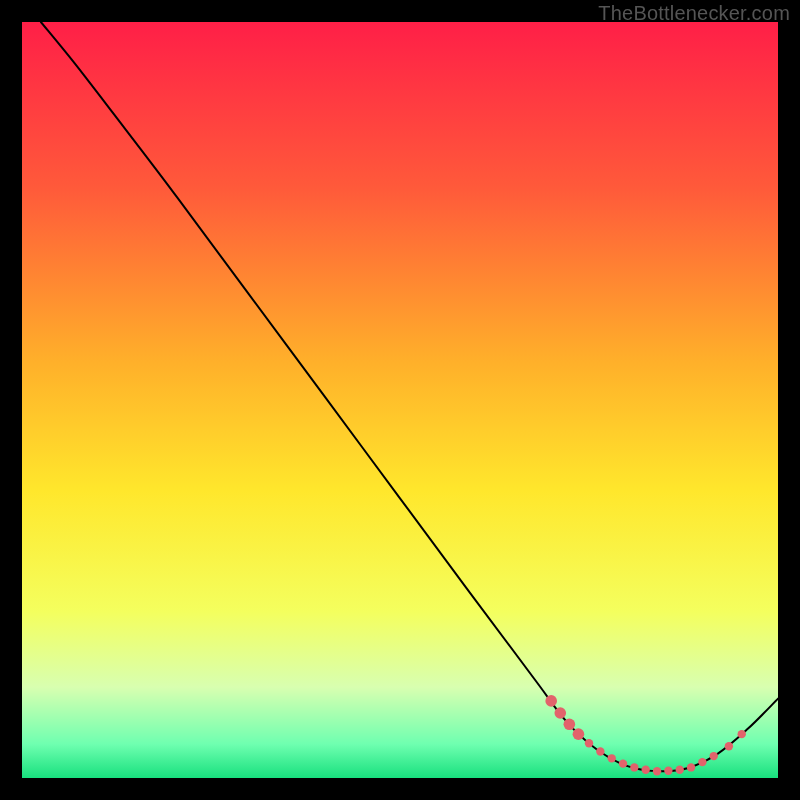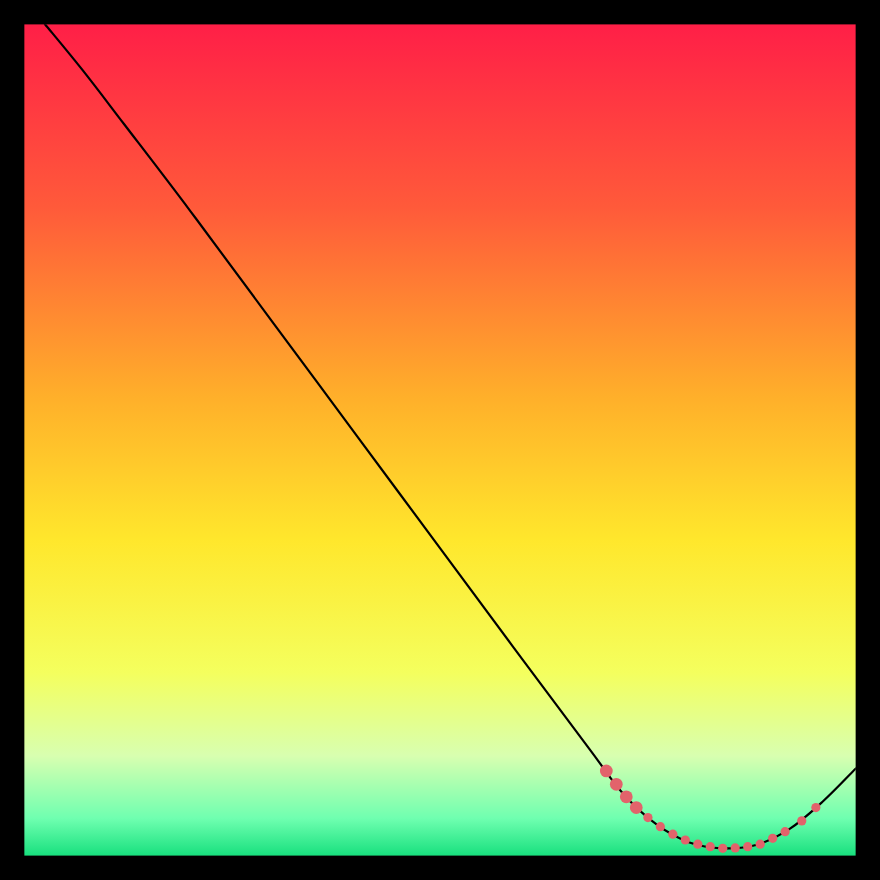--- a/index.html
+++ b/index.html
@@ -26,20 +26,21 @@
     top: 22px;
     width: 756px;   
     height: 756px;
   }
   .panel svg { display: block; }
 </style>
 </head>
 <body>
 
 <div class="stage">
+  <div class="attribution">TheBottlenecker.com</div>
 
   <div class="panel">
     <svg id="plot-svg" width="756" height="756" viewBox="0 0 756 756">
       <defs>
         <linearGradient id="bg-grad" x1="0" y1="0" x2="0" y2="1">
             <stop offset="0%" stop-color="#ff1f47"></stop>
             <stop offset="22%" stop-color="#ff5a3a"></stop>
             <stop offset="45%" stop-color="#ffb02a"></stop>
             <stop offset="62%" stop-color="#ffe72c"></stop>
             <stop offset="78%" stop-color="#f4ff5e"></stop>

